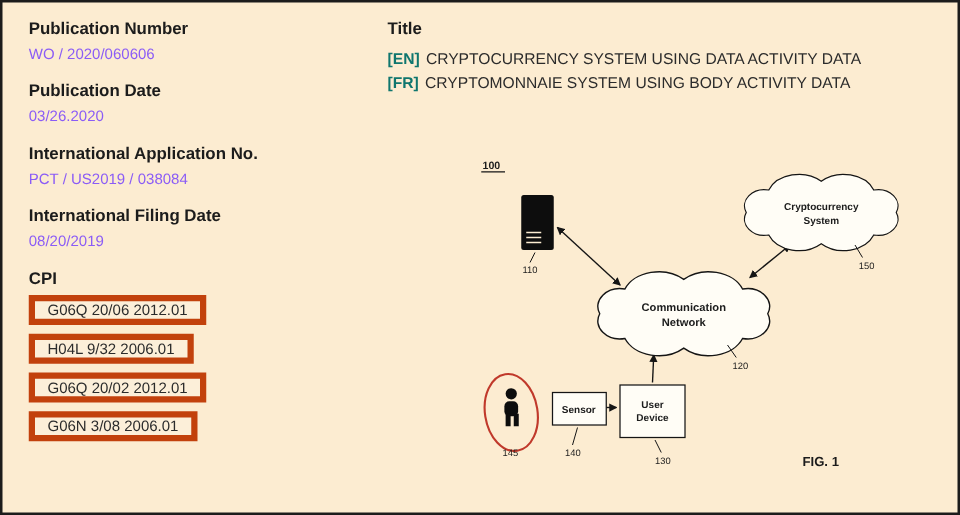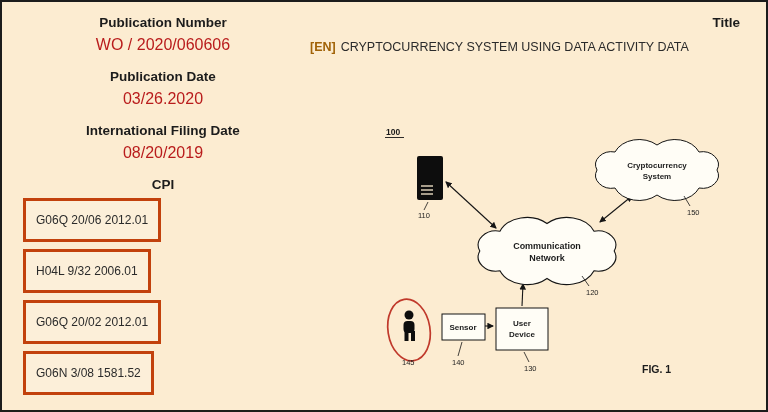--- a/index.html
+++ b/index.html
@@ -6,36 +6,36 @@
   .page{
     position:relative;
     width:768px;height:412px;
     box-sizing:border-box;
     background:#fcecd1;
     border:2px solid #1c1c1c;
     overflow:hidden;
     font-family:"Liberation Sans", sans-serif;
     color:#1c1c1c;
   }
-  .left-panel{position:absolute;left:21px;top:13px;width:280px;text-align:center;}
+  .left-panel{position:absolute;left:21px;top:13px;width:280px;}
   .field{margin-bottom:15px;}
   .field-label{font-weight:700;font-size:13.5px;margin-bottom:6px;}
-  .field-value{font-size:16px;color:#b91c1c;}
+  .field-value{font-size:12px;color:#8b5cf6;}
   .cpi-list{margin-top:2px;}
   .cpi-chip{
     display:block;width:fit-content;
-    border:3px solid #c2410c;
-    padding:12px 10px;margin-bottom:7px;
+    border:5px solid #c2410c;
+    padding:0 10px;margin-bottom:7px;
     font-size:12px;color:#2b2b2b;
     background:rgba(255,255,255,0.18);
   }
   .title-panel{position:absolute;left:308px;top:13px;width:430px;}
-  .title-label{font-weight:700;font-size:13.5px;margin-bottom:8px;text-align:right;}
+  .title-label{font-weight:700;font-size:13.5px;margin-bottom:8px;}
   .title-line{font-size:12.5px;line-height:1.55;color:#2b2b2b;}
-  .lang-tag{font-weight:700;margin-right:5px;color:#a16207;}
+  .lang-tag{font-weight:700;margin-right:5px;color:#0f766e;}
   svg.figure{position:absolute;left:370px;top:116px;}
   svg text{font-family:"Liberation Sans", sans-serif;fill:#1c1c1c;}
   .cloud{fill:#fffdf6;stroke:#151515;stroke-width:1;}
   .boxnode{fill:#fffdf6;stroke:#151515;stroke-width:1;}
   .edge{stroke:#151515;stroke-width:1.1;fill:none;}
   .leader{stroke:#151515;stroke-width:0.8;fill:none;}
   .refnum{font-size:7.5px;}
   .nodelabel{font-size:8px;font-weight:700;text-anchor:middle;}
 </style>
 </head>
@@ -46,38 +46,45 @@
   <div class="left-panel">
     <div class="field">
       <div class="field-label">Publication Number</div>
       <div class="field-value">WO / 2020/060606</div>
     </div>
     <div class="field">
       <div class="field-label">Publication Date</div>
       <div class="field-value">03/26.2020</div>
     </div>
     <div class="field">
+      <div class="field-label">International Application No.</div>
+      <div class="field-value">PCT / US2019 / 038084</div>
+    </div>
+    <div class="field">
       <div class="field-label">International Filing Date</div>
       <div class="field-value">08/20/2019</div>
     </div>
     <div class="field">
       <div class="field-label">CPI</div>
       <div class="cpi-list">
         <span class="cpi-chip">G06Q 20/06 2012.01</span>
         <span class="cpi-chip">H04L 9/32 2006.01</span>
         <span class="cpi-chip">G06Q 20/02 2012.01</span>
-        <span class="cpi-chip">G06N 3/08 1581.52</span>
+        <span class="cpi-chip">G06N 3/08 2006.01</span>
       </div>
     </div>
   </div>
 
   <div class="title-panel">
     <div class="title-label">Title</div>
     <div class="title-line">
       <span class="lang-tag">[EN]</span><span>CRYPTOCURRENCY SYSTEM USING DATA ACTIVITY DATA</span>
+    </div>
+    <div class="title-line">
+      <span class="lang-tag">[FR]</span><span>CRYPTOMONNAIE SYSTEM USING BODY ACTIVITY DATA</span>
     </div>
   </div>
 
   <svg class="figure" width="398" height="292" viewBox="0 0 398 292">
     <defs>
       <marker id="arr" viewBox="0 0 10 10" refX="8.5" refY="5" markerWidth="6" markerHeight="6" orient="auto-start-reverse">
         <path d="M0,0 L10,5 L0,10 z" fill="#151515"></path>
       </marker>
     </defs>
 

